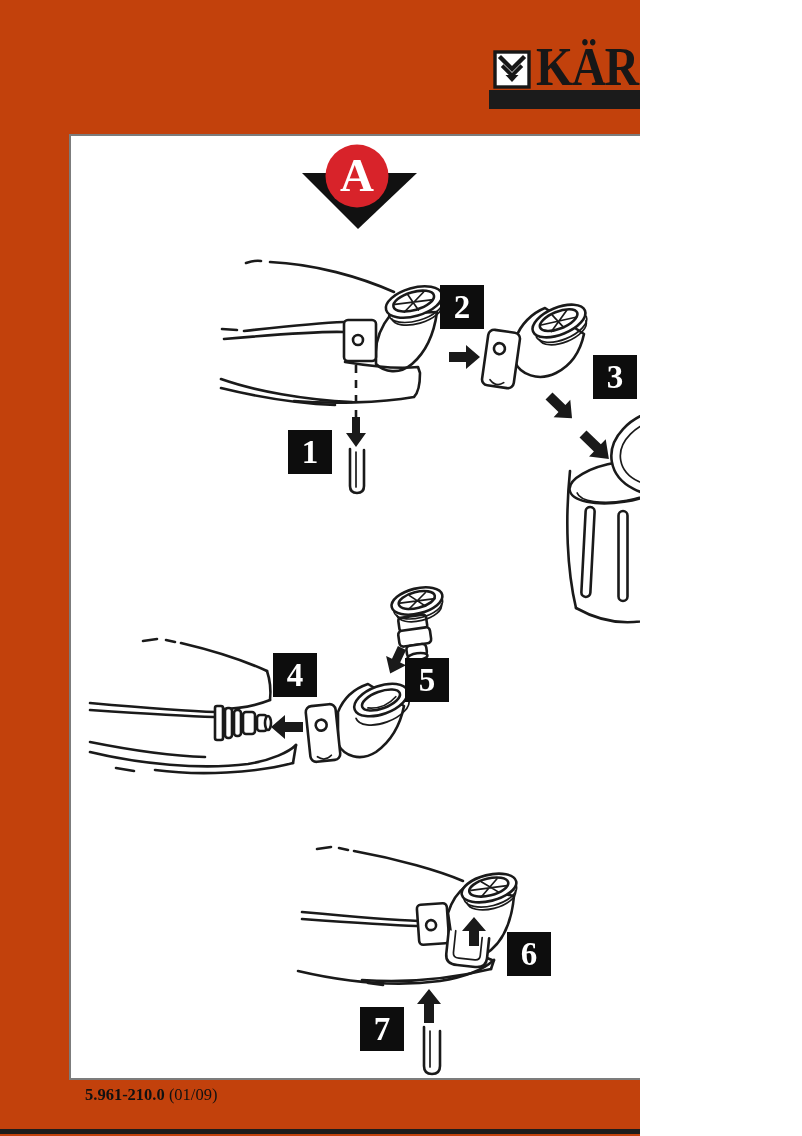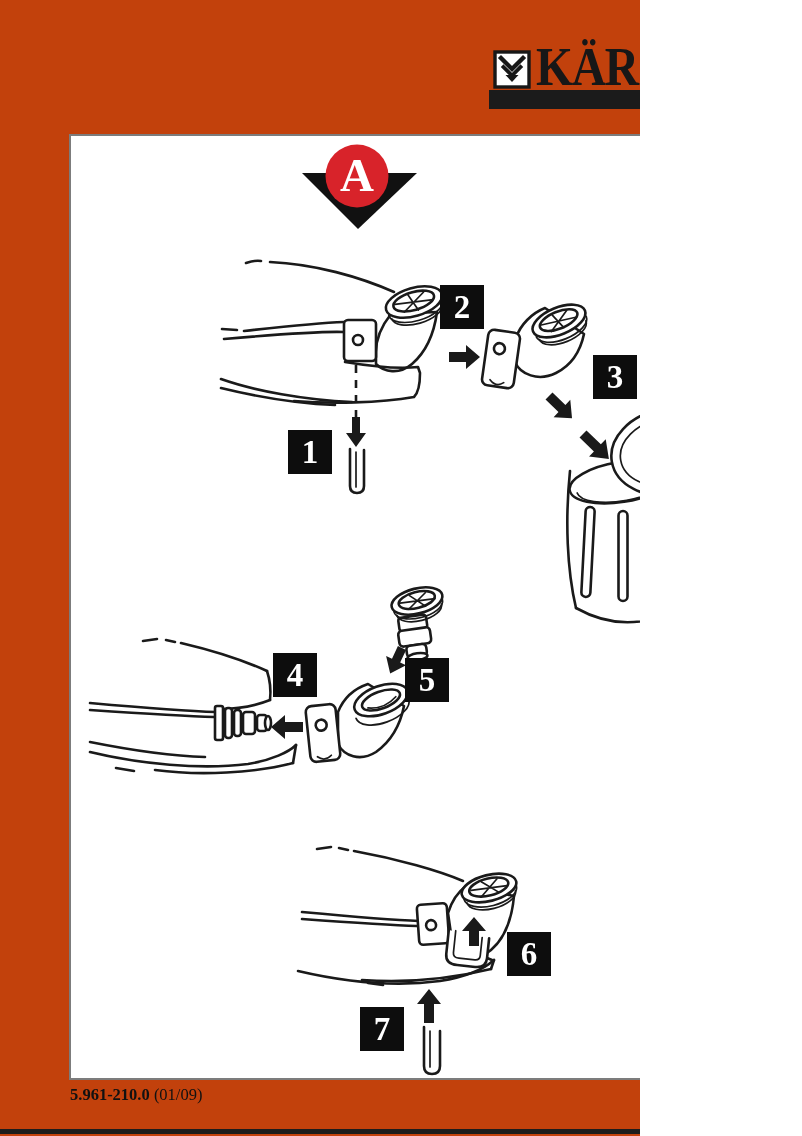--- a/index.html
+++ b/index.html
@@ -25,21 +25,21 @@
   .badge-letter{position:absolute;left:329px;top:150px;width:56px;height:50px;
                 text-align:center;font-size:47px;line-height:50px;font-weight:bold;color:#fff;}
 
   
   .step-box{position:absolute;width:44px;height:44px;background:#0d0d0d;color:#fff;
             display:flex;align-items:center;justify-content:center;
             font-weight:bold;font-size:33px;line-height:44px;}
 
   
   .docnum{position:absolute;left:70px;top:1085px;font-size:16.5px;color:#111;}
-  .docnum .b{font-weight:bold;}
+  .docnum .b{font-weight:bold;margin-left:15px;}
   .bottom-bar{position:absolute;left:0;top:1129px;width:802px;height:5px;background:#1c1c1c;}
 
   svg .ln{fill:none;stroke:#1a1a1a;stroke-width:2.6;stroke-linecap:round;stroke-linejoin:round;}
   svg .lnw{fill:#ffffff;stroke:#1a1a1a;stroke-width:2.6;stroke-linecap:round;stroke-linejoin:round;}
   svg .thin{fill:none;stroke:#1a1a1a;stroke-width:1.7;stroke-linecap:round;}
   svg .dash{fill:none;stroke:#1a1a1a;stroke-width:2.6;stroke-dasharray:8 7;}
   svg .solid{fill:#1a1a1a;stroke:none;}
 </style>
 </head>
 <body>

